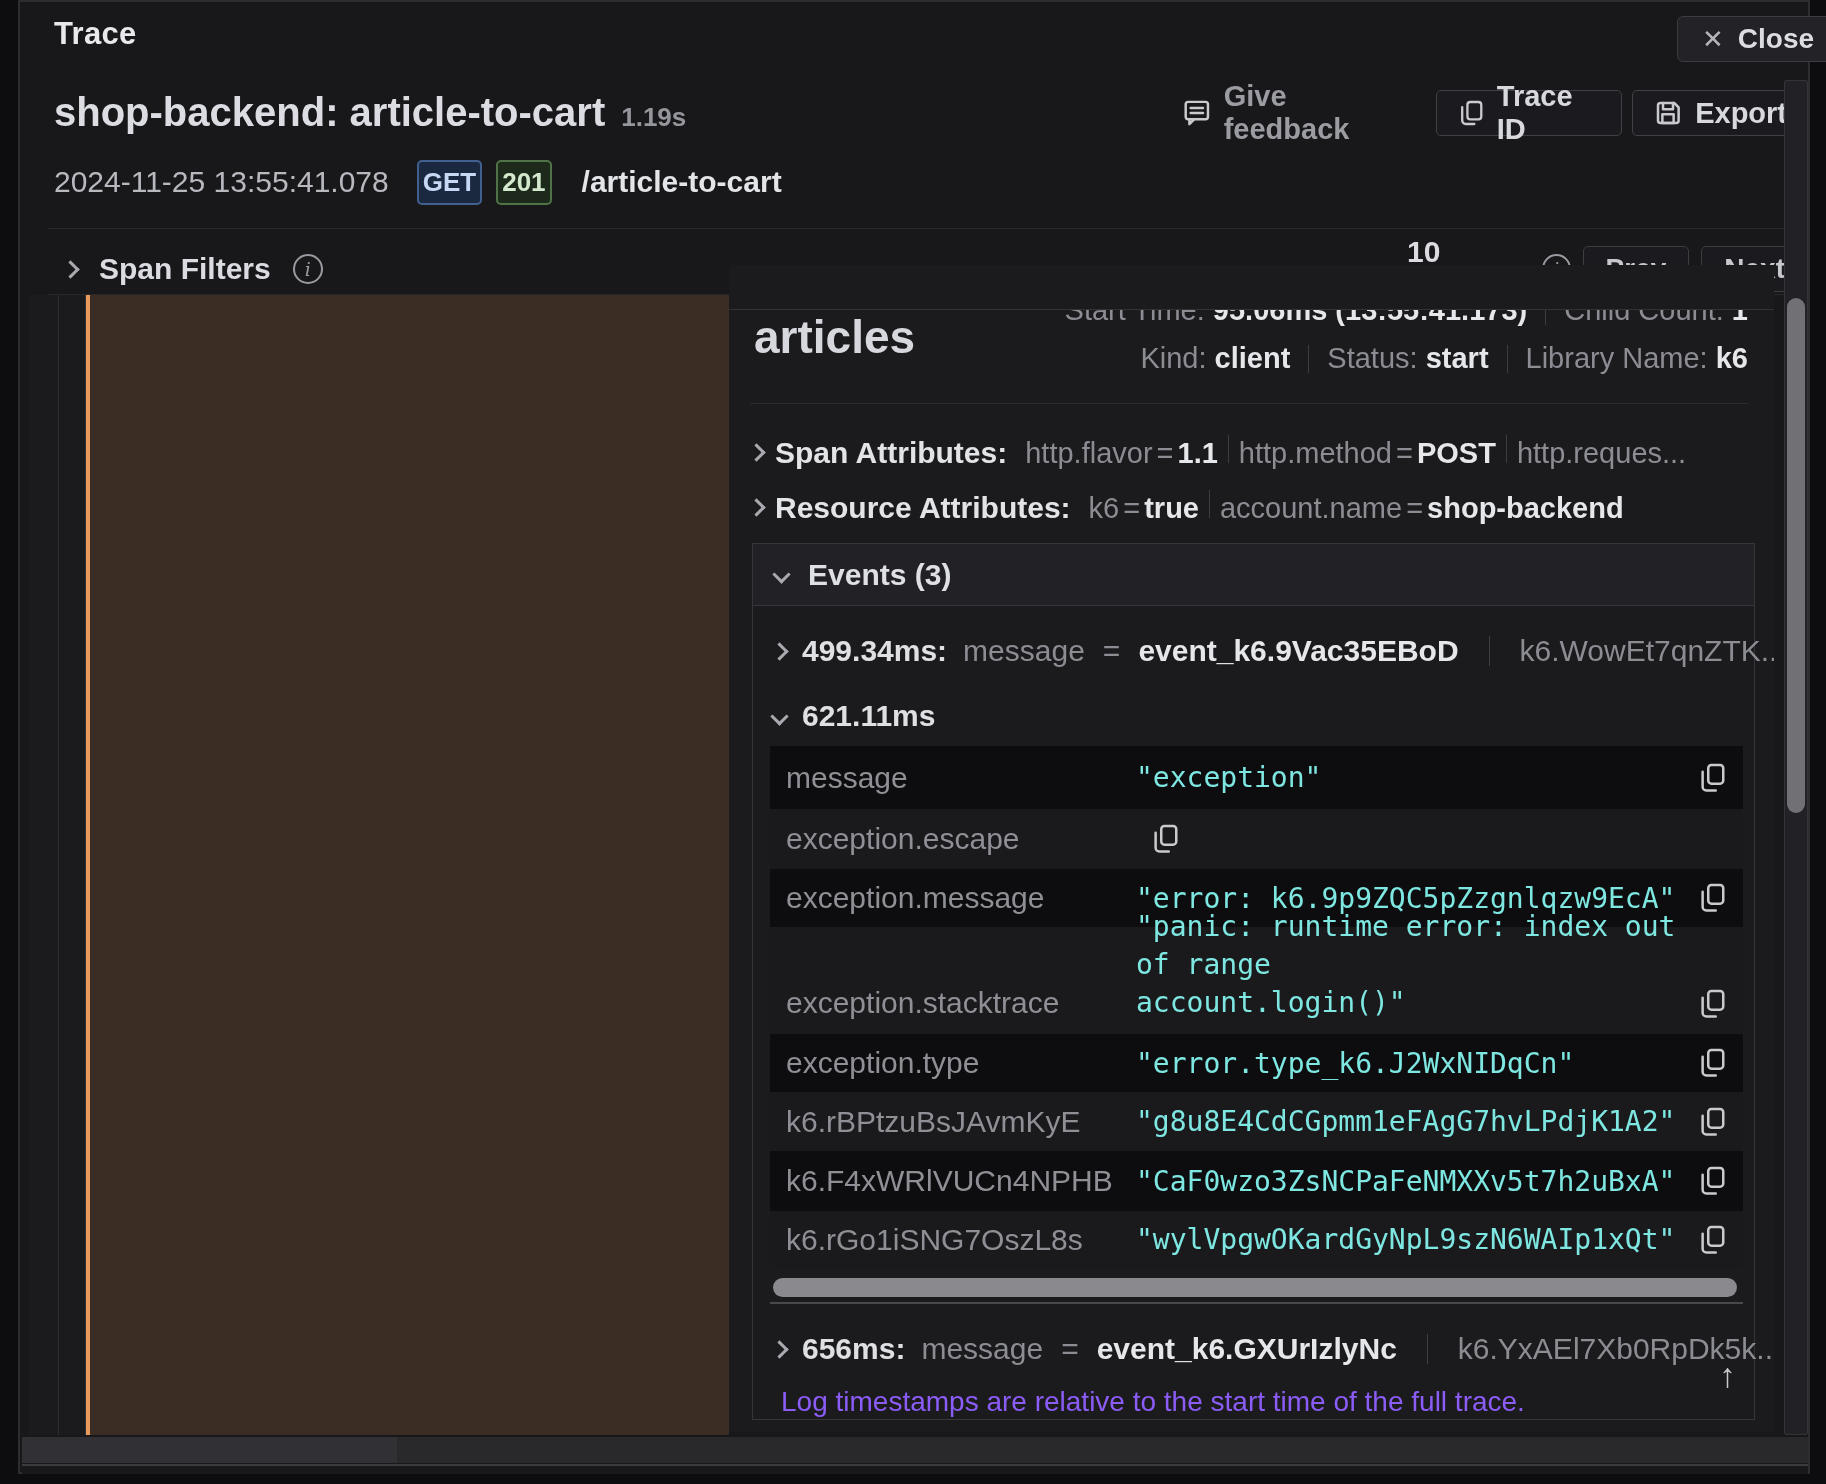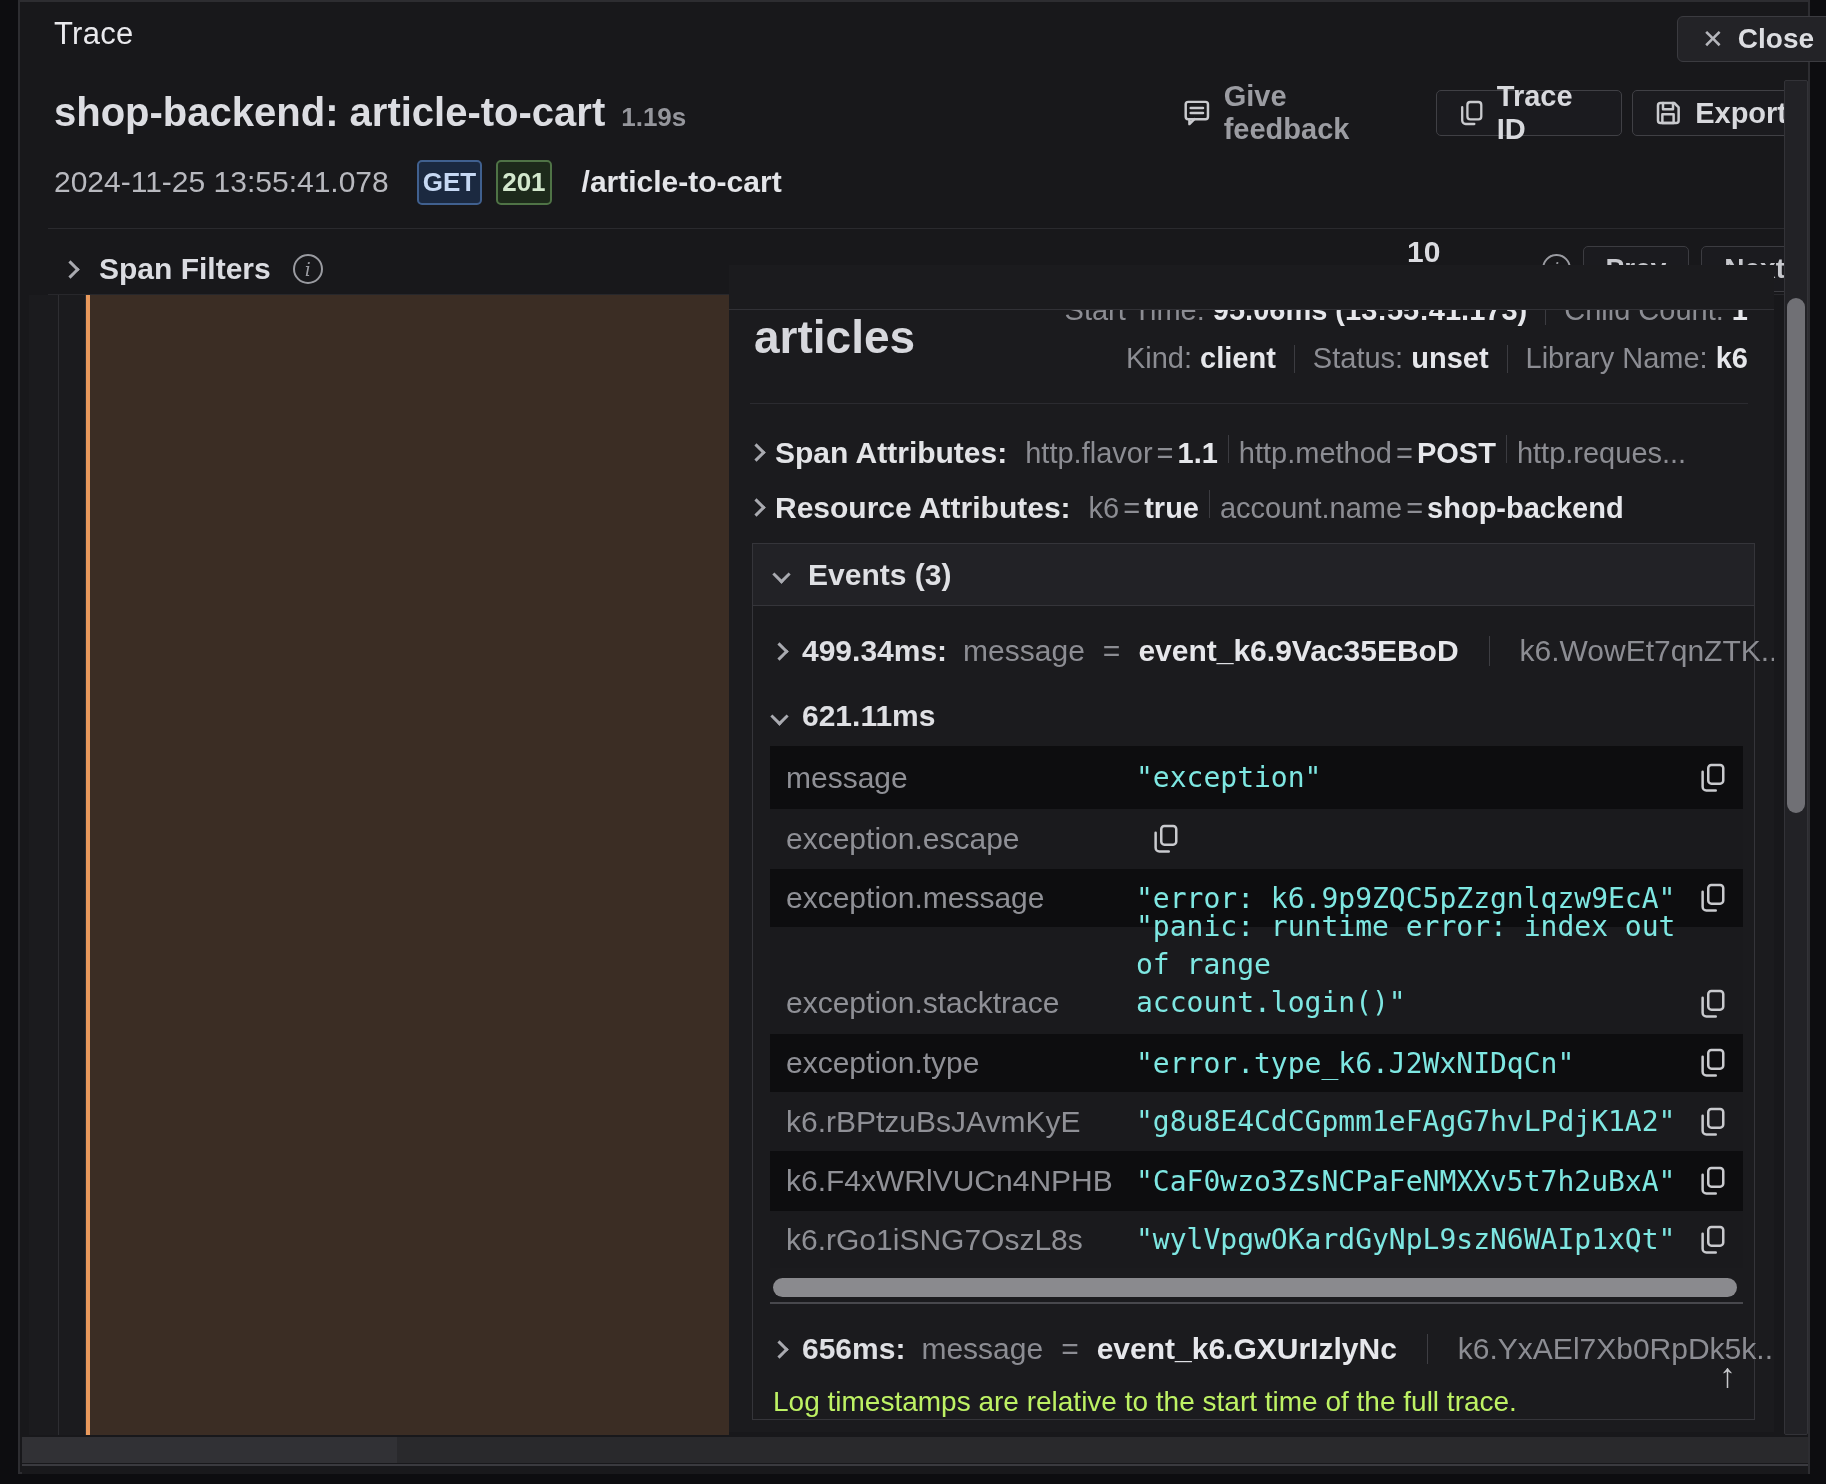--- a/index.html
+++ b/index.html
@@ -5,21 +5,21 @@
   * { box-sizing: border-box; margin: 0; padding: 0; }
   html,body { width:1826px; height:1484px; background:#0d0d10; font-family:"Liberation Sans", sans-serif; overflow:hidden; }
   .abs { position:absolute; }
   #stage { position:relative; width:1826px; height:1484px; }
 
   
   .modal { position:absolute; left:18px; top:0; width:1792px; height:1474px;
            background:#18181b; border:2px solid #2d2d31; }
 
   
-  .trace-title { left:34px; top:14px; font-size:31px; font-weight:400; color:#e9e9ed; letter-spacing:.3px; }
+  .trace-title { left:34px; top:14px; font-size:31px; font-weight:700; color:#e9e9ed; letter-spacing:.3px; }
   .close-btn { left:1657px; top:14px; height:46px; padding:0 24px; display:flex; align-items:center; gap:14px;
                background:#232327; border:1px solid #3b3b40; border-radius:6px; color:#dcdde1;
                font-size:28px; font-weight:700; cursor:pointer; }
   .close-x { color:#b4b5bb; font-size:26px; font-weight:400; }
 
   .big-title-row { left:34px; top:88px; display:flex; align-items:baseline; }
   .big-title { font-size:40px; font-weight:600; color:#dcdde2; }
   .duration { font-size:26px; font-weight:600; color:#95969c; margin-left:16px; }
 
   .actions { left:1162px; top:88px; height:46px; display:flex; align-items:center; }
@@ -97,21 +97,21 @@
   .kvrow .val.red { color:#ea726b; }
   .kvrow.multi { align-items:flex-end; }
   .kvrow.multi .val { white-space:pre-line; line-height:38px; padding:10px 0 12px; }
   .kvrow.multi .key, .kvrow.multi .copy-btn { margin-bottom:14px; }
   .copy-btn { margin-left:14px; cursor:pointer; display:flex; align-items:center; }
 
   .hscroll { position:absolute; left:17px; top:730px; width:973px; height:28px; }
   .hscroll .thumb { position:absolute; left:3px; top:4px; width:964px; height:19px; border-radius:10px; background:#8a8a8e; }
   .tbl-bottom { position:absolute; left:17px; top:758px; width:973px; height:2px; background:#48484d; }
 
-  .ev-footer { position:absolute; left:20px; top:842px; font-size:28px; color:#bef264; }
+  .ev-footer { position:absolute; left:28px; top:842px; font-size:28px; color:#8b5cf6; }
   .to-top { position:absolute; right:18px; top:812px; font-size:34px; color:#c7c8cc; cursor:pointer; }
 
   
   .vtrack { left:1764px; top:78px; width:24px; height:1355px; background:#222226; border:1px solid #333338; border-radius:2px; }
   .vthumb { position:absolute; left:2px; top:217px; width:18px; height:515px; background:#707075; border-radius:9px; }
   .bottom-strip { left:2px; top:1435px; width:1786px; height:26px; background:#29292c; }
   .bottom-thumb { position:absolute; left:0; top:0; width:375px; height:26px; background:#313135; }
   .bottom-line { left:2px; top:1462px; width:1786px; height:2px; background:#3a3a3f; }
   .bottom-band { left:2px; top:1464px; width:1786px; height:8px; background:#19191c; }
 </style>
@@ -187,21 +187,21 @@
     <div class="abs brown"></div>
 
     <div class="abs panel">
       <div class="card">
         <div class="span-name">articles</div>
 
         <div class="meta-line m1">
           <span>Start Time:</span>&nbsp;<b>95.06ms (13:55:41.173)</b><span class="vsep"></span><span>Child Count:</span>&nbsp;<b>1</b>
         </div>
         <div class="meta-line m2">
-          <span>Kind:</span>&nbsp;<b>client</b><span class="vsep"></span><span>Status:</span>&nbsp;<b>unset</b><span class="vsep"></span><span>Library Name:</span>&nbsp;<b>k6</b>
+          <span>Kind:</span>&nbsp;<b>client</b><span class="vsep"></span><span>Status:</span>&nbsp;<b>start</b><span class="vsep"></span><span>Library Name:</span>&nbsp;<b>k6</b>
         </div>
 
         <div class="panel-div"></div>
 
         <div class="attr-row r-span">
           <span class="chev right"></span>
           <span class="lbl">Span Attributes:</span>
           <span id="span-attrs"><span class="k">http.flavor</span><span class="eq">=</span><span class="v">1.1</span><span class="vsep"></span><span class="k">http.method</span><span class="eq">=</span><span class="v">POST</span><span class="vsep"></span><span class="k">http.reques...</span></span>
         </div>
         <div class="attr-row r-res">

